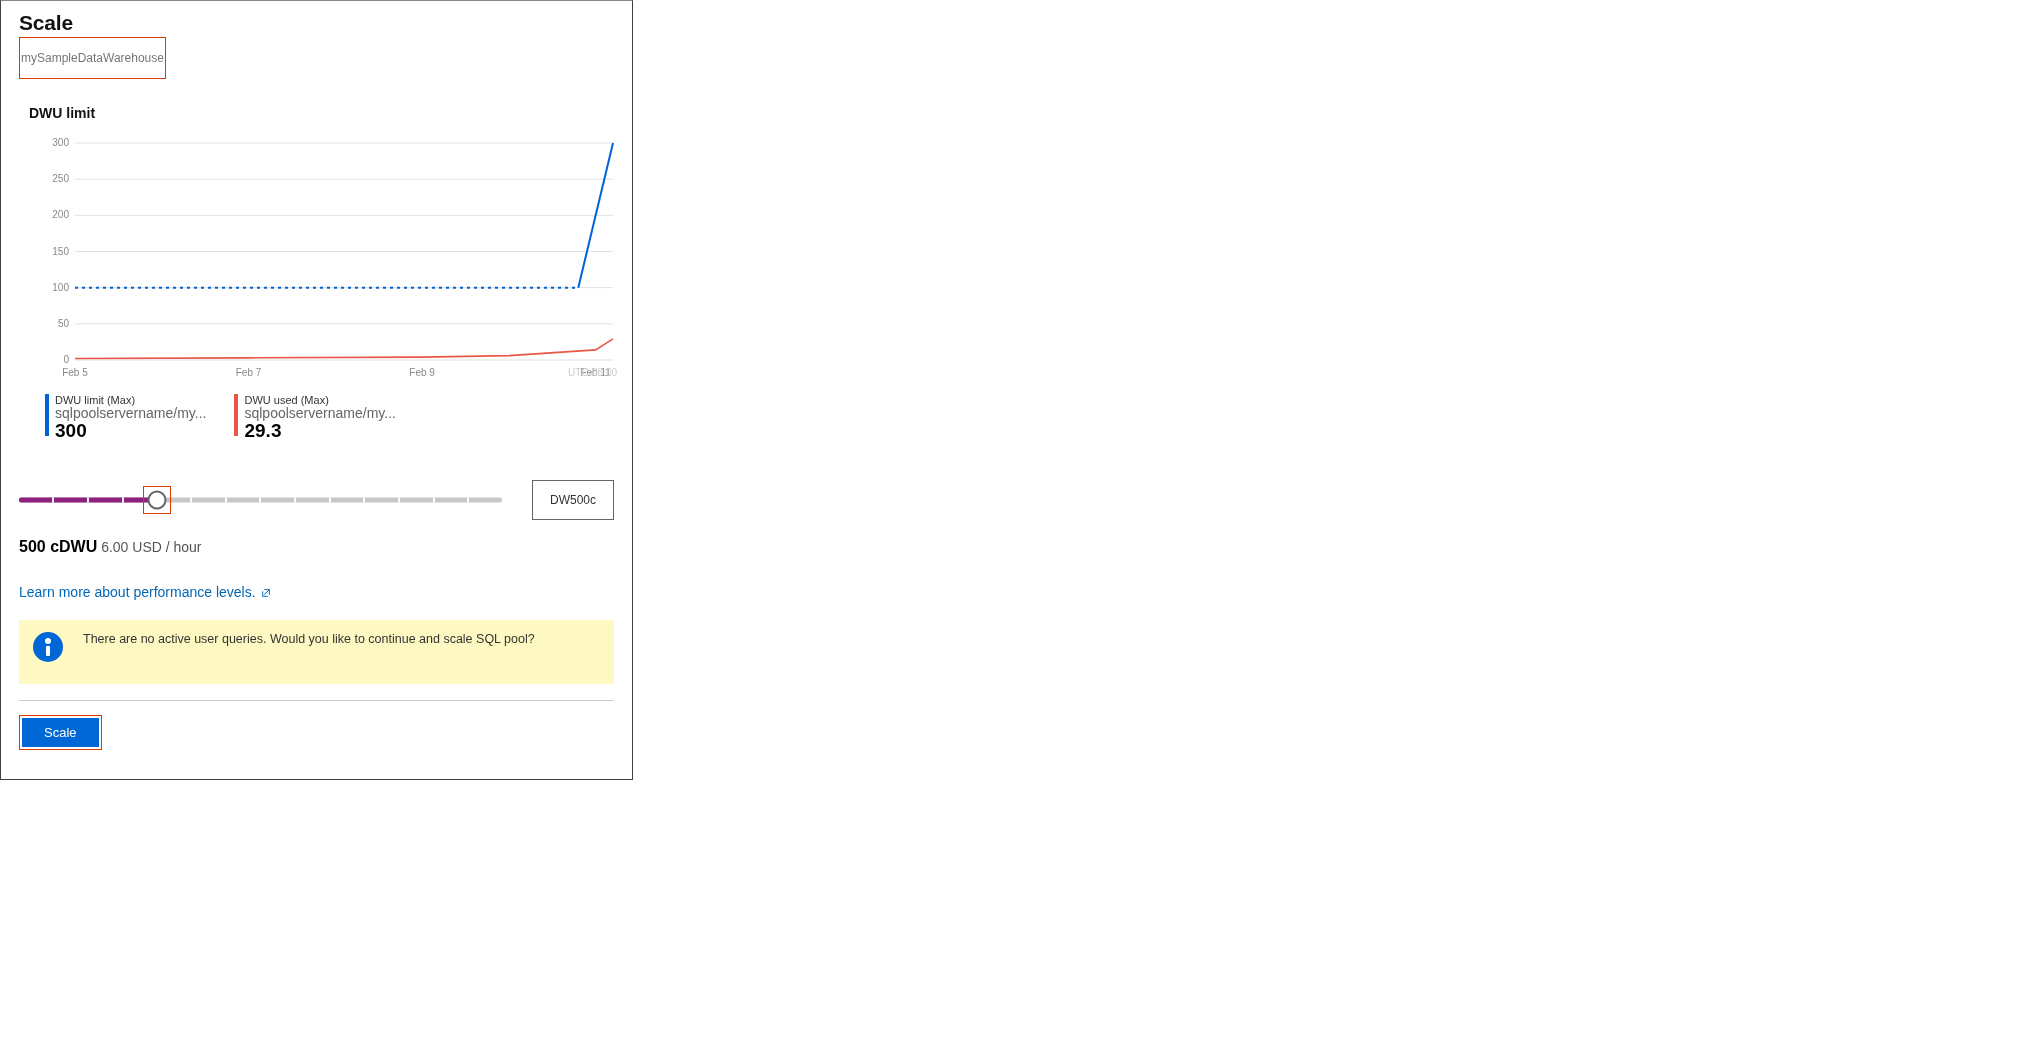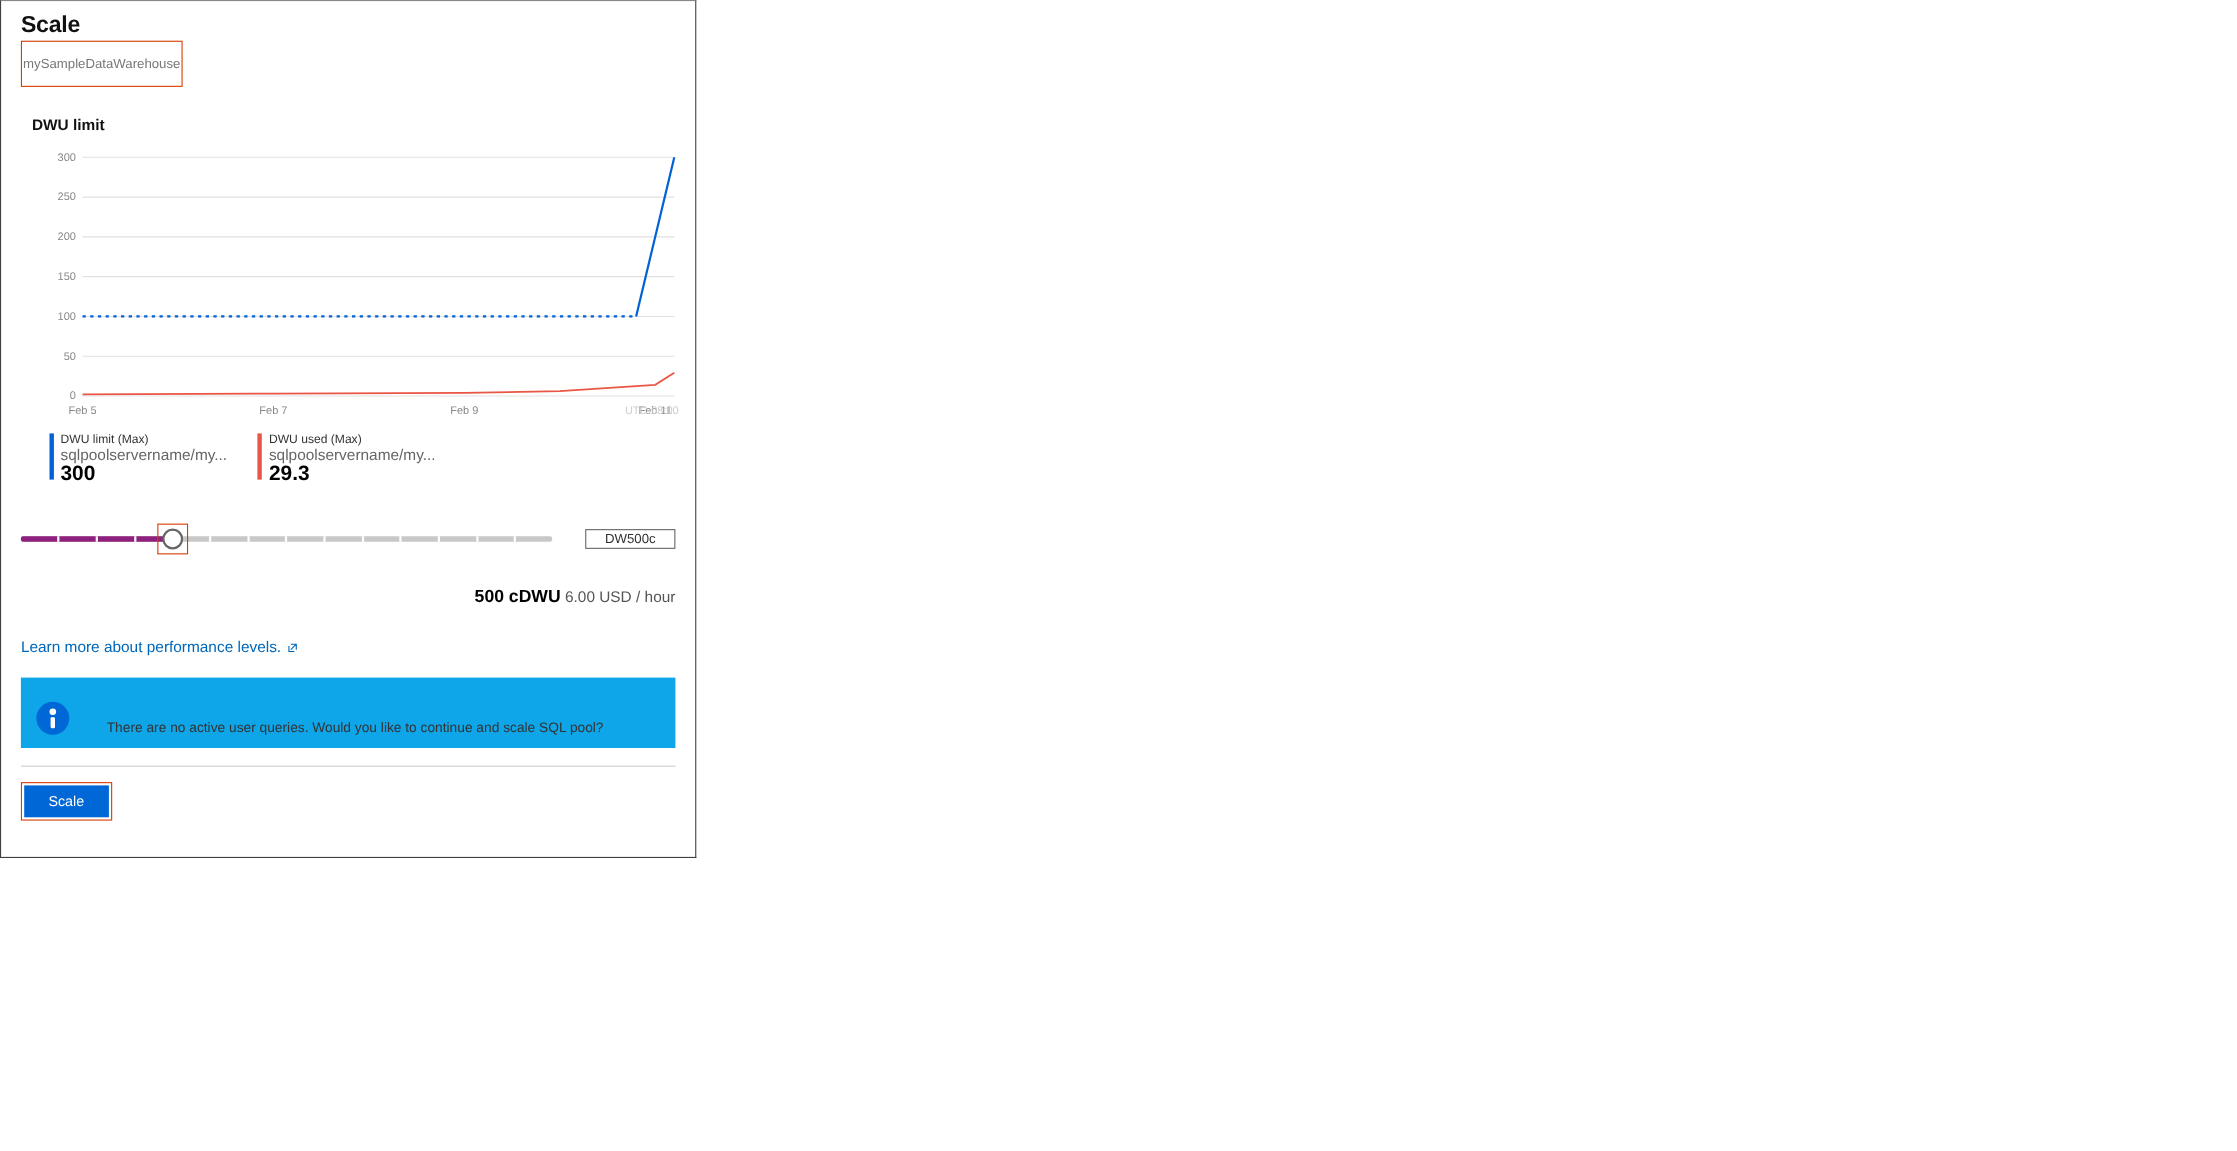--- a/index.html
+++ b/index.html
@@ -95,39 +95,39 @@
     position: absolute; top: 50%; transform: translate(-50%, -50%);
     width: 15px; height: 15px; border-radius: 50%;
     background: #fff; border: 2px solid #666;
   }
   .slider-thumb-hl {
     position: absolute; top: 50%; transform: translate(-50%, -50%);
     width: 28px; height: 28px;
   }
 
   .slider-value-box {
-    width: 82px; height: 18px; border: 1px solid #666;
+    width: 82px; height: 40px; border: 1px solid #666;
     font-size: 12px; text-align: center; display: flex;
     align-items: center; justify-content: center;
     box-sizing: border-box;
   }
 
-  .cost-row { text-align: right; margin-top: 34px; font-size: 14px; }
+  .cost-row { text-align: left; margin-top: 18px; font-size: 14px; }
   .cost-bold { font-weight: 700; font-size: 16px; color: #000; }
   .cost-light { color: #555; font-size: 14px; }
 
   .link-row { margin-top: 28px; font-size: 14px; }
   .link-row a { color: #0067b8; text-decoration: none; }
   .ext-icon-svg { width: 10px; height: 10px; vertical-align: -1px; margin-left: 2px; }
 
   
   .info-bar {
     margin-top: 20px;
-    background: #0ea5e9;
-    display: flex; align-items: flex-end; gap: 34px;
+    background: #fef9c3;
+    display: flex; align-items: flex-start; gap: 20px;
     padding: 12px 14px;
     min-height: 40px;
   }
   .info-bar .msg { font-size: 12.5px; color: #333; }
   .info-circle {
     width: 30px; height: 30px; border-radius: 50%;
     background: #0067d6; display: flex; align-items: center; justify-content: center;
     color: #fff; font-weight: 700;
     flex: 0 0 30px;
   }

